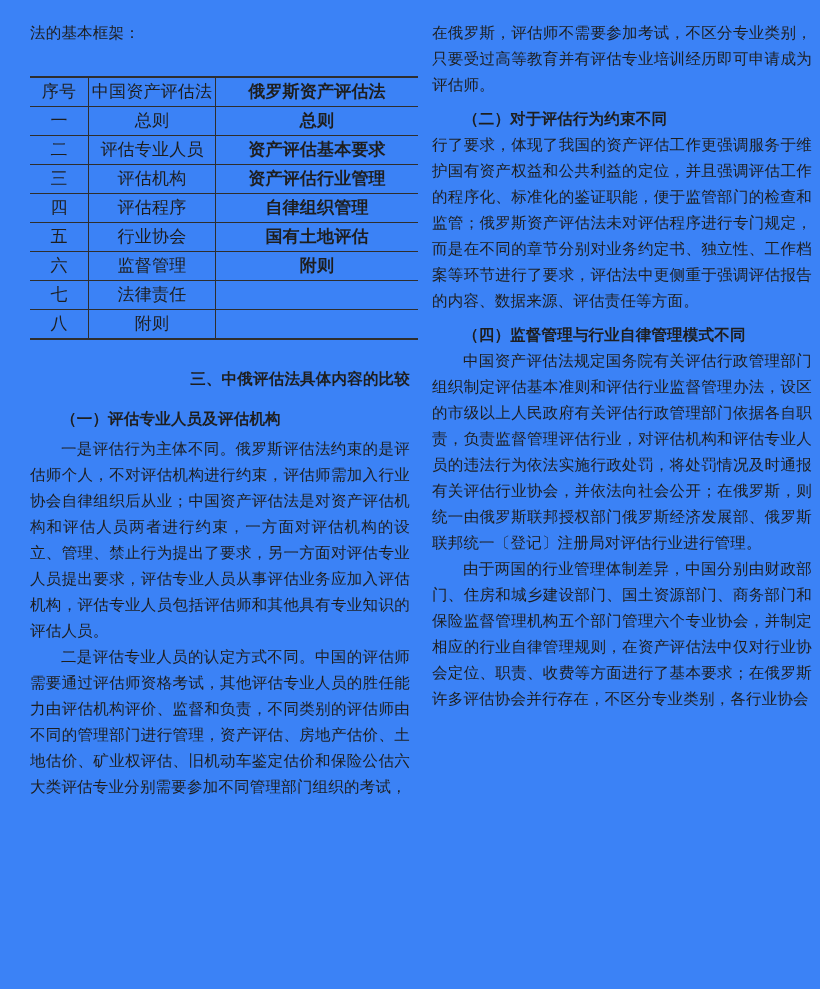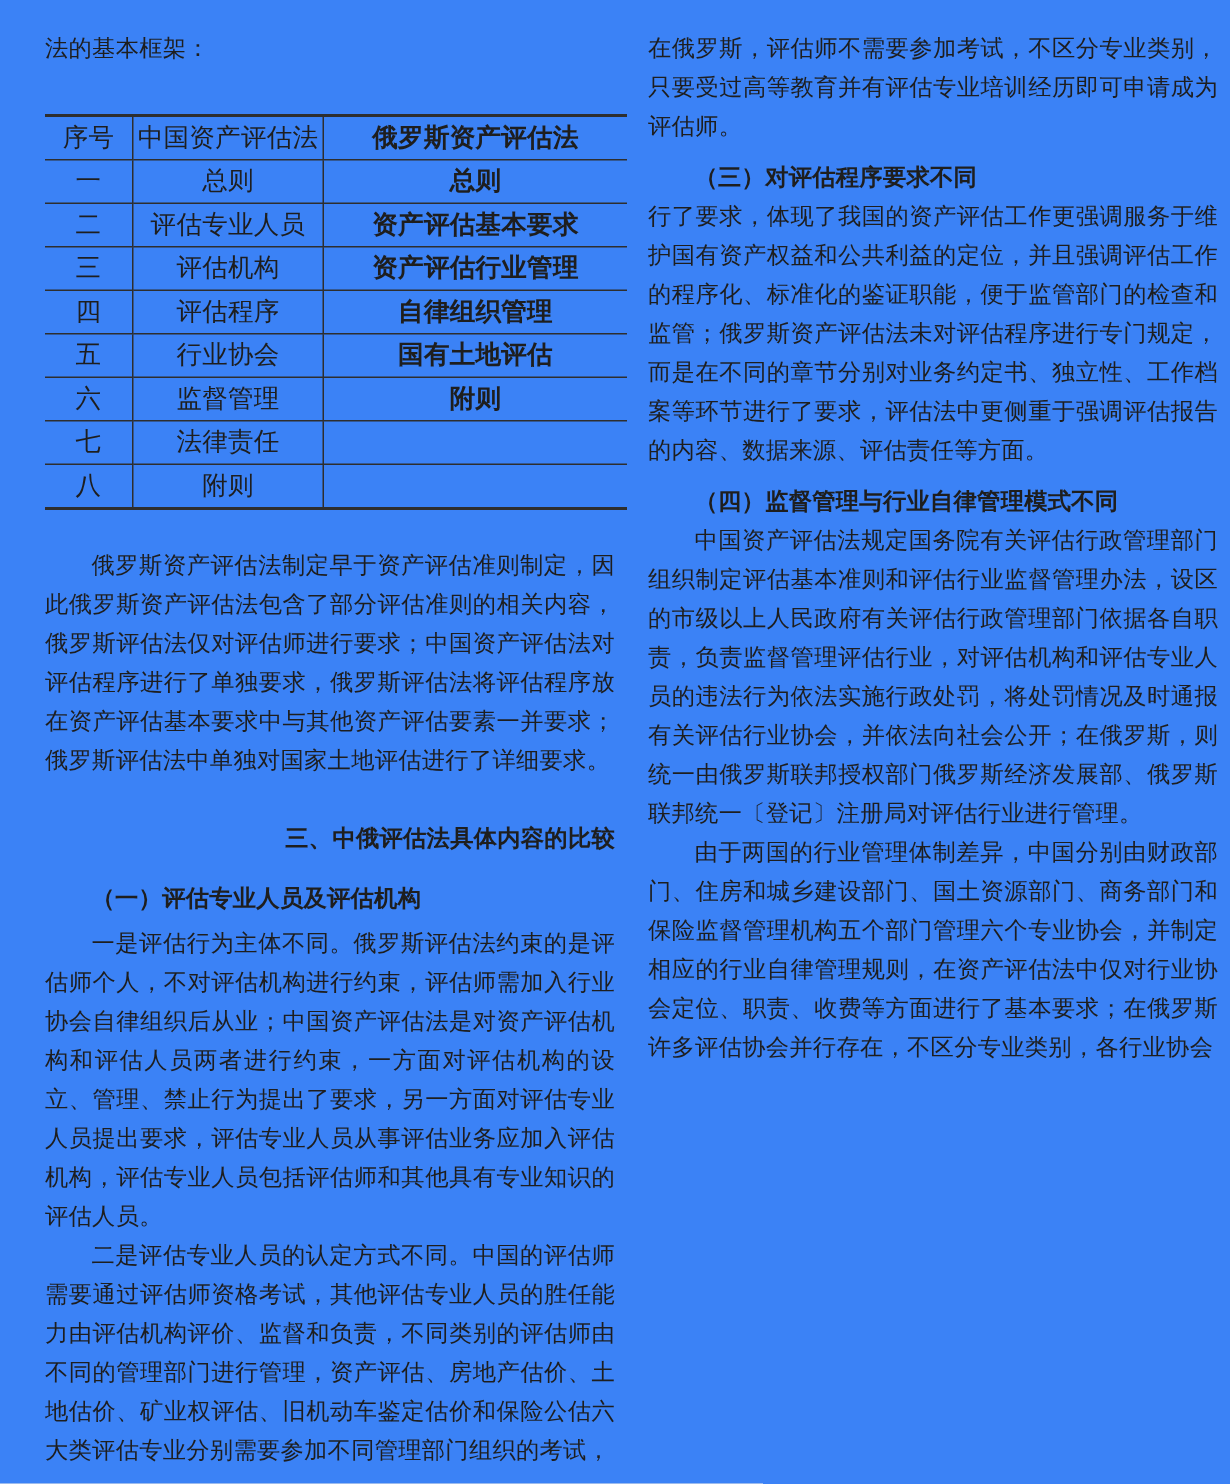--- a/index.html
+++ b/index.html
@@ -125,34 +125,33 @@
             <td class="c3"></td>
           </tr>
           <tr>
             <td class="c1">八</td>
             <td class="c2">附则</td>
             <td class="c3"></td>
           </tr>
         </tbody>
       </table>
 
-      <p class="indent para-after-table">俄罗斯资产评估法制定早于资产评估准则制定，因此俄罗斯资产评估法包含了部分评估准则的相关内容，俄罗斯评估法仅对评估师进行要求；中国资产评估法对评估程序进行了单独要求，俄罗斯评估法将评估程序放在资产评估基本要求中与其他资产评估要素一并要求；俄罗斯评估法中单独对国家土地评估进行了详细要求。</p>
 
       <p class="sec-heading">三、中俄评估法具体内容的比较</p>
 
       <p class="sub-heading">（一）评估专业人员及评估机构</p>
       <p class="indent">一是评估行为主体不同。俄罗斯评估法约束的是评估师个人，不对评估机构进行约束，评估师需加入行业协会自律组织后从业；中国资产评估法是对资产评估机构和评估人员两者进行约束，一方面对评估机构的设立、管理、禁止行为提出了要求，另一方面对评估专业人员提出要求，评估专业人员从事评估业务应加入评估机构，评估专业人员包括评估师和其他具有专业知识的评估人员。</p>
       <p class="indent">二是评估专业人员的认定方式不同。中国的评估师需要通过评估师资格考试，其他评估专业人员的胜任能力由评估机构评价、监督和负责，不同类别的评估师由不同的管理部门进行管理，资产评估、房地产估价、土地估价、矿业权评估、旧机动车鉴定估价和保险公估六大类评估专业分别需要参加不同管理部门组织的考试，</p>
     </div>
 
     <div class="col col-right">
       <p>在俄罗斯，评估师不需要参加考试，不区分专业类别，只要受过高等教育并有评估专业培训经历即可申请成为评估师。</p>
 
+      <p class="sub-heading">（二）对于评估行为约束不同</p>
 
-      <p class="sub-heading">（三）对评估程序要求不同</p>
       <p>行了要求，体现了我国的资产评估工作更强调服务于维护国有资产权益和公共利益的定位，并且强调评估工作的程序化、标准化的鉴证职能，便于监管部门的检查和监管；俄罗斯资产评估法未对评估程序进行专门规定，而是在不同的章节分别对业务约定书、独立性、工作档案等环节进行了要求，评估法中更侧重于强调评估报告的内容、数据来源、评估责任等方面。</p>
 
       <p class="sub-heading">（四）监督管理与行业自律管理模式不同</p>
       <p class="indent">中国资产评估法规定国务院有关评估行政管理部门组织制定评估基本准则和评估行业监督管理办法，设区的市级以上人民政府有关评估行政管理部门依据各自职责，负责监督管理评估行业，对评估机构和评估专业人员的违法行为依法实施行政处罚，将处罚情况及时通报有关评估行业协会，并依法向社会公开；在俄罗斯，则统一由俄罗斯联邦授权部门俄罗斯经济发展部、俄罗斯联邦统一〔登记〕注册局对评估行业进行管理。</p>
       <p class="indent">由于两国的行业管理体制差异，中国分别由财政部门、住房和城乡建设部门、国土资源部门、商务部门和保险监督管理机构五个部门管理六个专业协会，并制定相应的行业自律管理规则，在资产评估法中仅对行业协会定位、职责、收费等方面进行了基本要求；在俄罗斯许多评估协会并行存在，不区分专业类别，各行业协会</p>
     </div>
 
   </div>
 </div>
 

